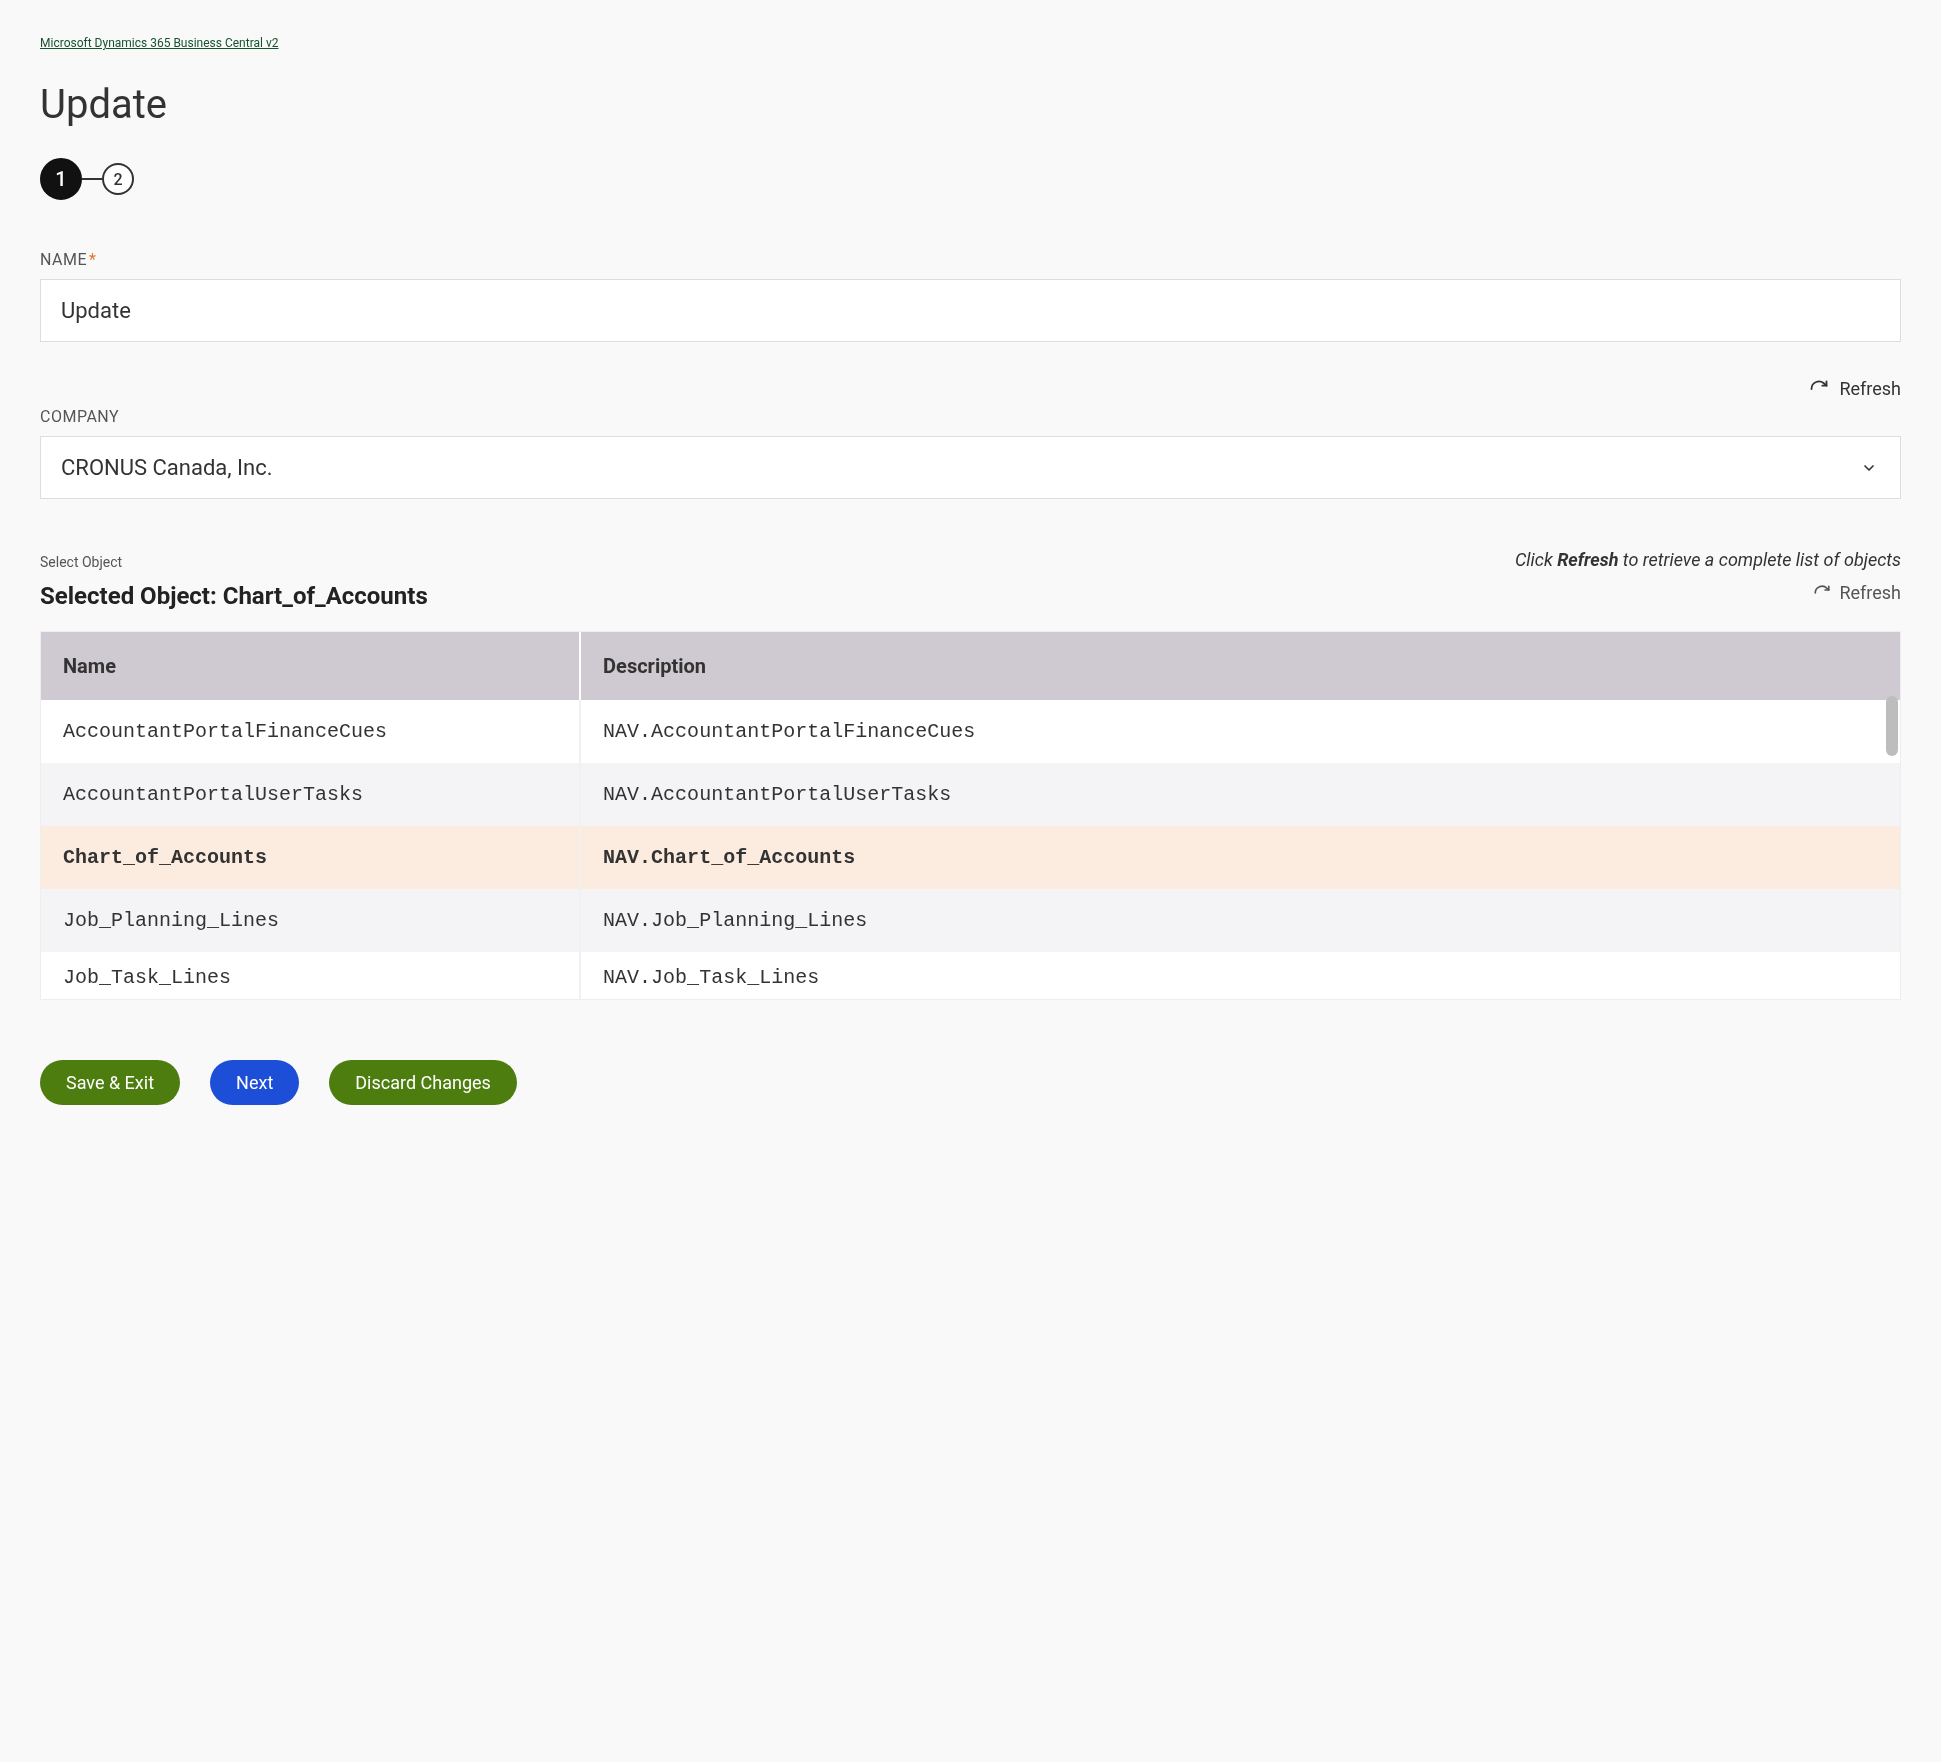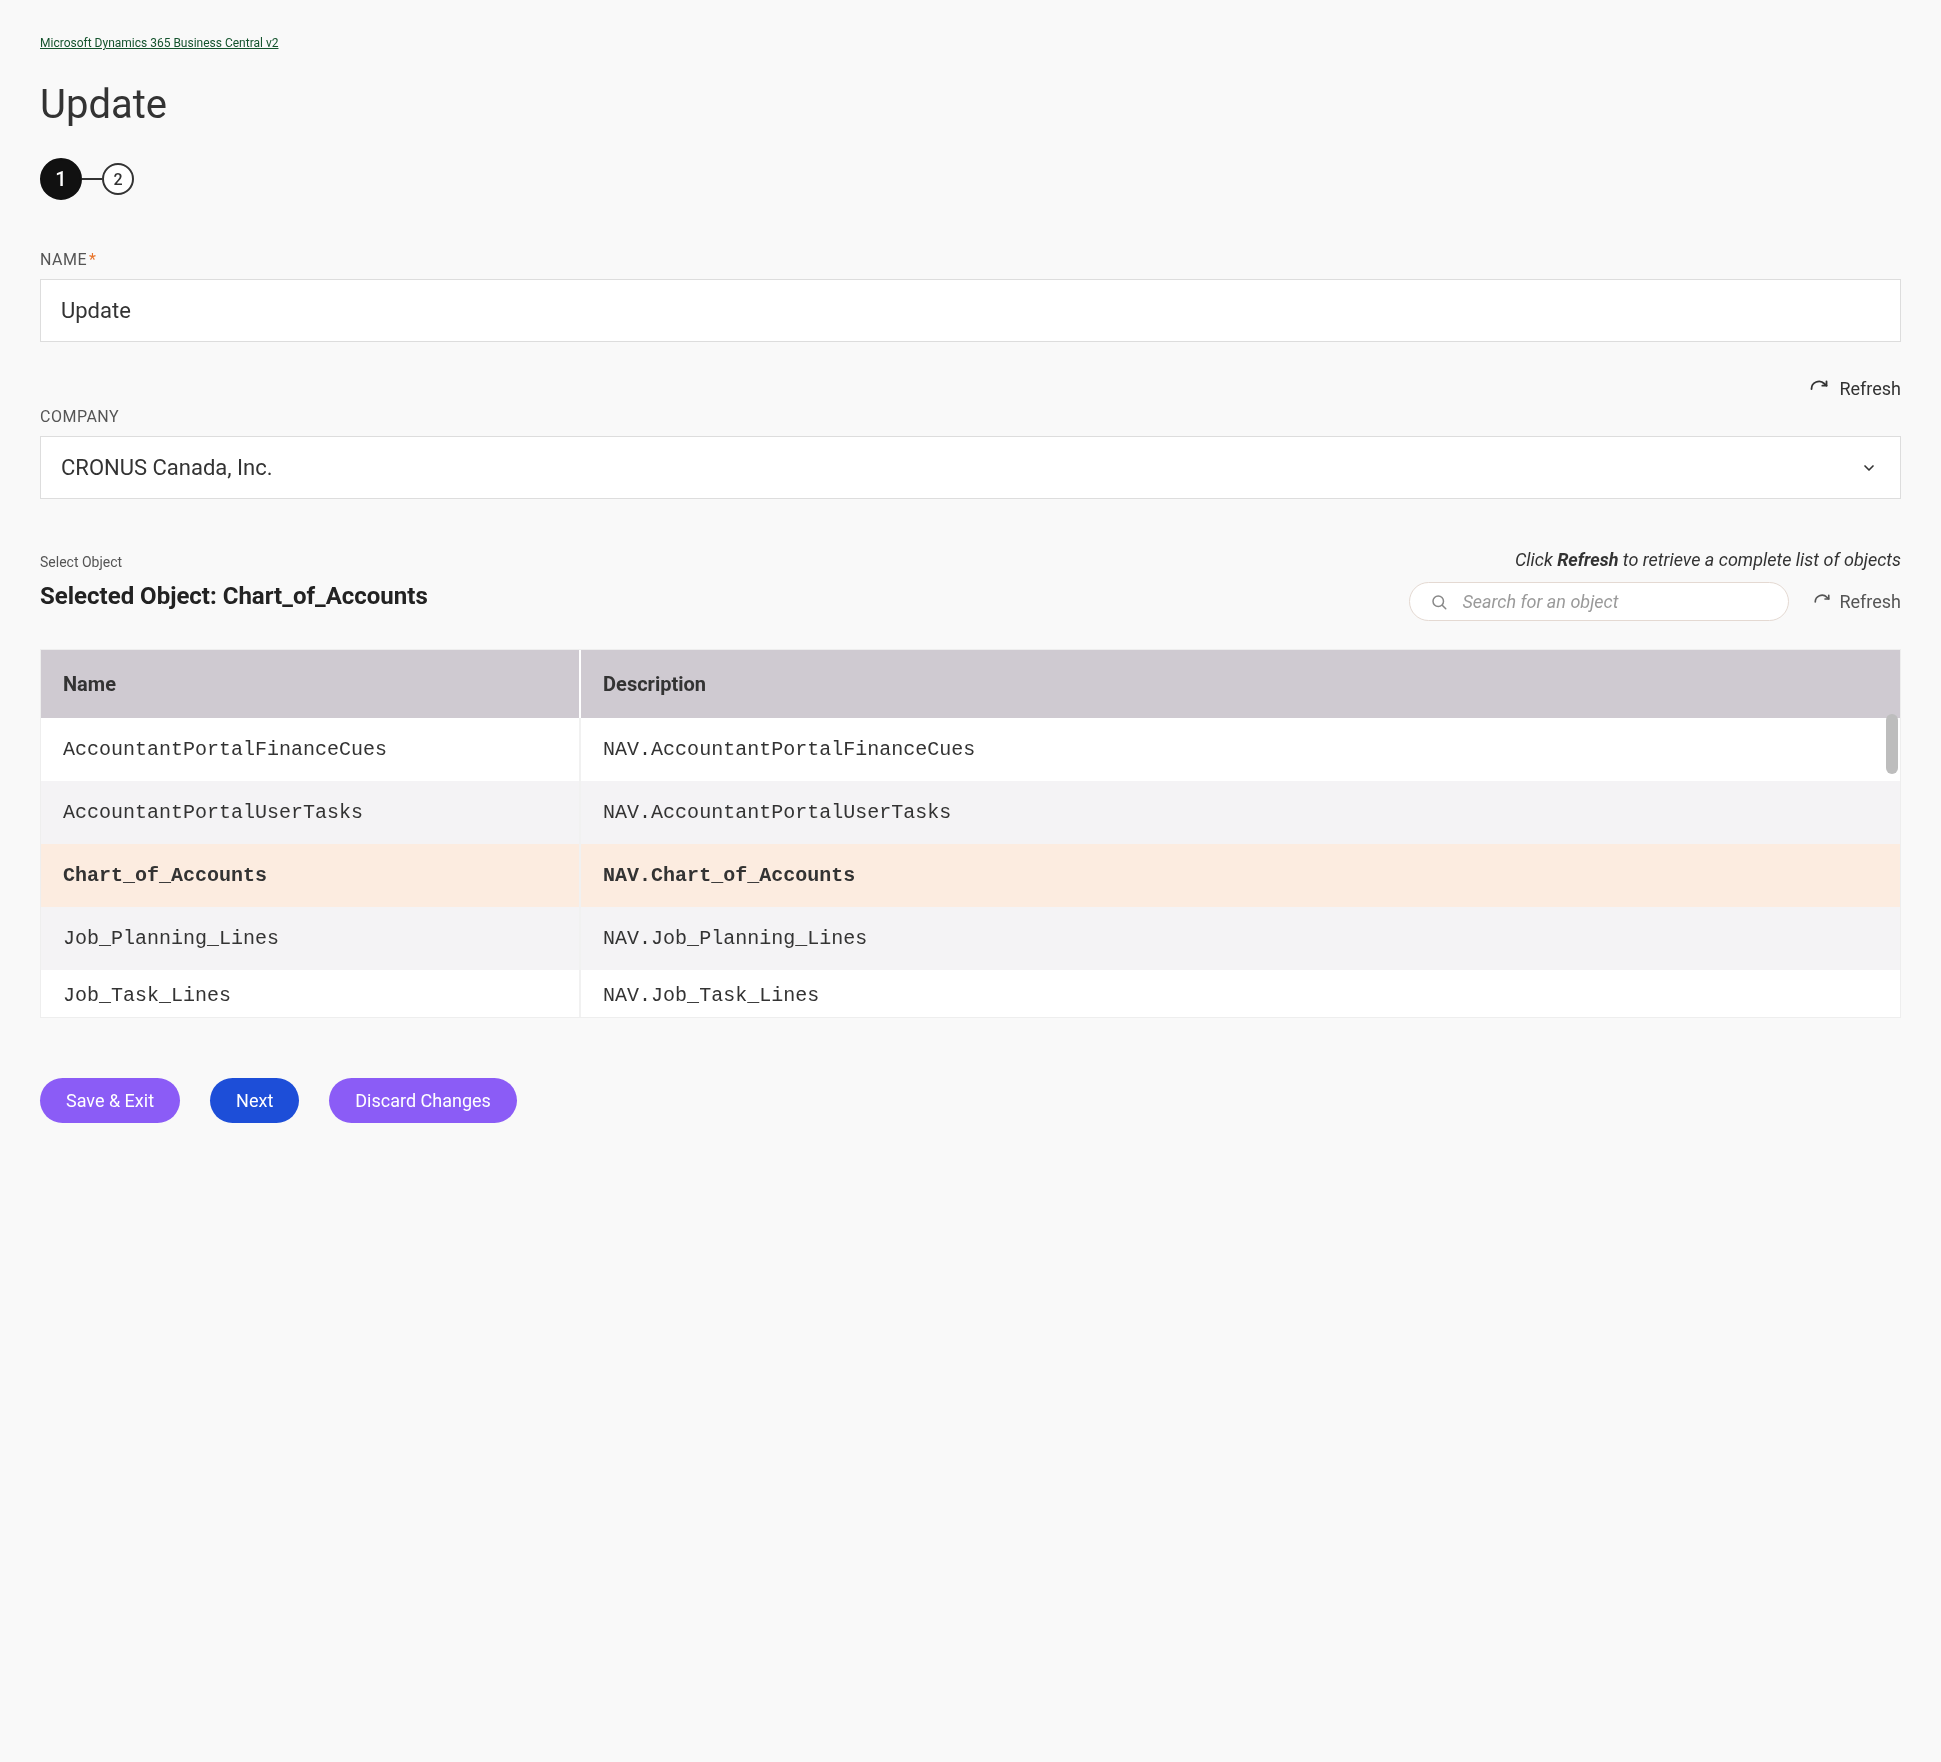--- a/index.html
+++ b/index.html
@@ -236,21 +236,21 @@
   }
   .btn {
     border: none;
     border-radius: 999px;
     padding: 12px 26px;
     font-size: 18px;
     cursor: pointer;
     font-family: inherit;
   }
   .btn-gray {
-    background: #8b5cf6;
+    background: #4d7c0f;
     color: #fff;
   }
   .btn-orange {
     background: #1d4ed8;
     color: #fff;
   }
   svg { display: block; }
 </style>
 </head>
 <body>
@@ -305,29 +305,20 @@
 </div>
 
 <div class="object-head">
   <div class="object-head-left">
     <div class="select-object-label">Select Object</div>
     <div class="selected-object">
       <span>Selected Object: </span><span>Chart_of_Accounts</span>
     </div>
   </div>
   <div class="search-row">
-    <div class="search-box">
-      <span class="search-icon">
-        <svg width="18" height="18" viewBox="0 0 24 24" fill="none" stroke="currentColor" stroke-width="2" stroke-linecap="round" stroke-linejoin="round">
-            <circle cx="11" cy="11" r="7"></circle>
-            <line x1="21" y1="21" x2="16.65" y2="16.65"></line>
-          </svg>
-      </span>
-      <input type="text" placeholder="Search for an object" style="">
-    </div>
     <span class="refresh-small">
       <span>
         <svg width="18" height="18" viewBox="0 0 24 24" fill="none" stroke="currentColor" stroke-width="2.2" stroke-linecap="round" stroke-linejoin="round">
             <path d="M3 12a9 9 0 0 1 15.5-6.3L21 8"></path>
             <path d="M21 3v5h-5"></path>
           </svg>
       </span>
       <span>Refresh</span>
     </span>
   </div>

